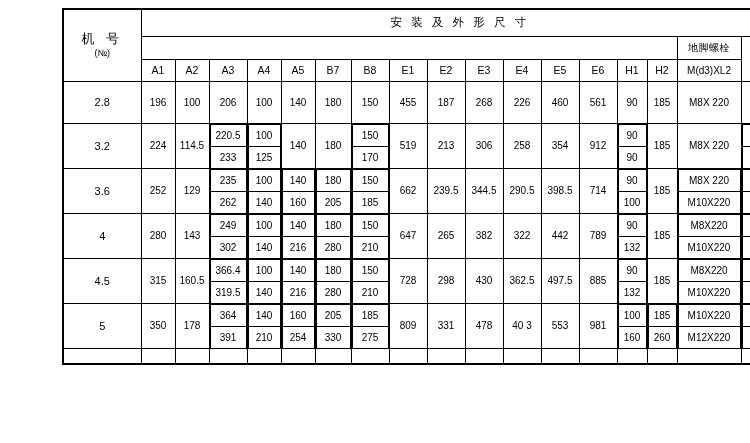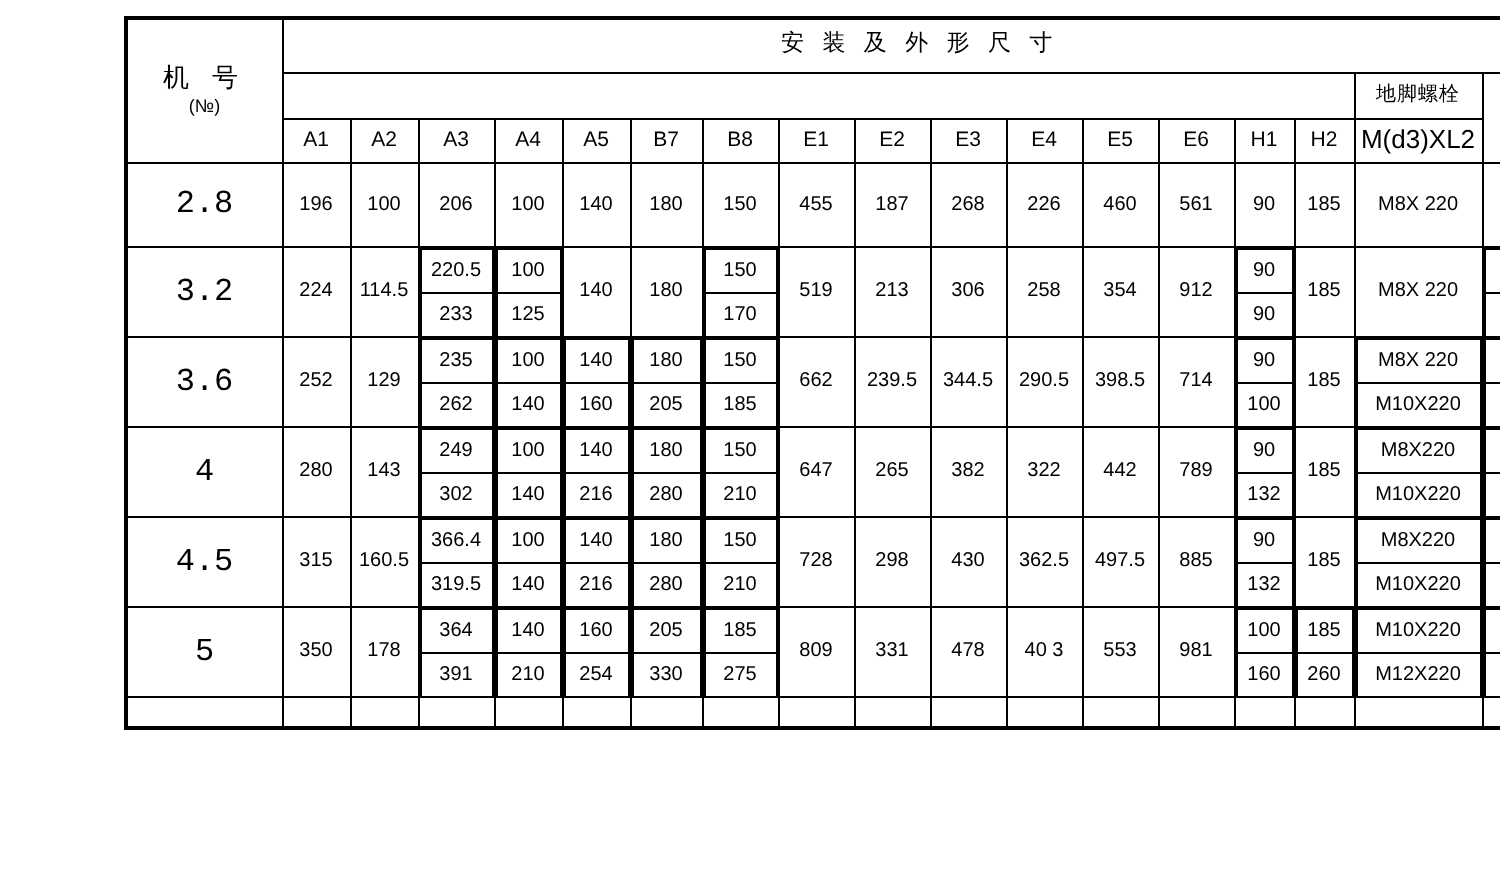--- a/index.html
+++ b/index.html
@@ -57,25 +57,24 @@
   .colhdr {
     height: 22px;
     font-size: 10.5px;
   }
   .bolt-head {
     font-size: 10px;
     letter-spacing: 0.5px;
     margin-left: 46px;
   }
   .bolt-sub {
-    font-size: 13px;
+    font-size: 10px;
   }
   .no-cell {
-    font-size: 16px;
-    font-family: Liberation Mono, monospace;
+    font-size: 11px;
   }
   .sub-table {
     width: 100%;
     border-collapse: collapse;
     table-layout: fixed;
   }
   .sub-table td {
     border: 0;
     border-bottom: 1px solid #000;
     height: 21px;

